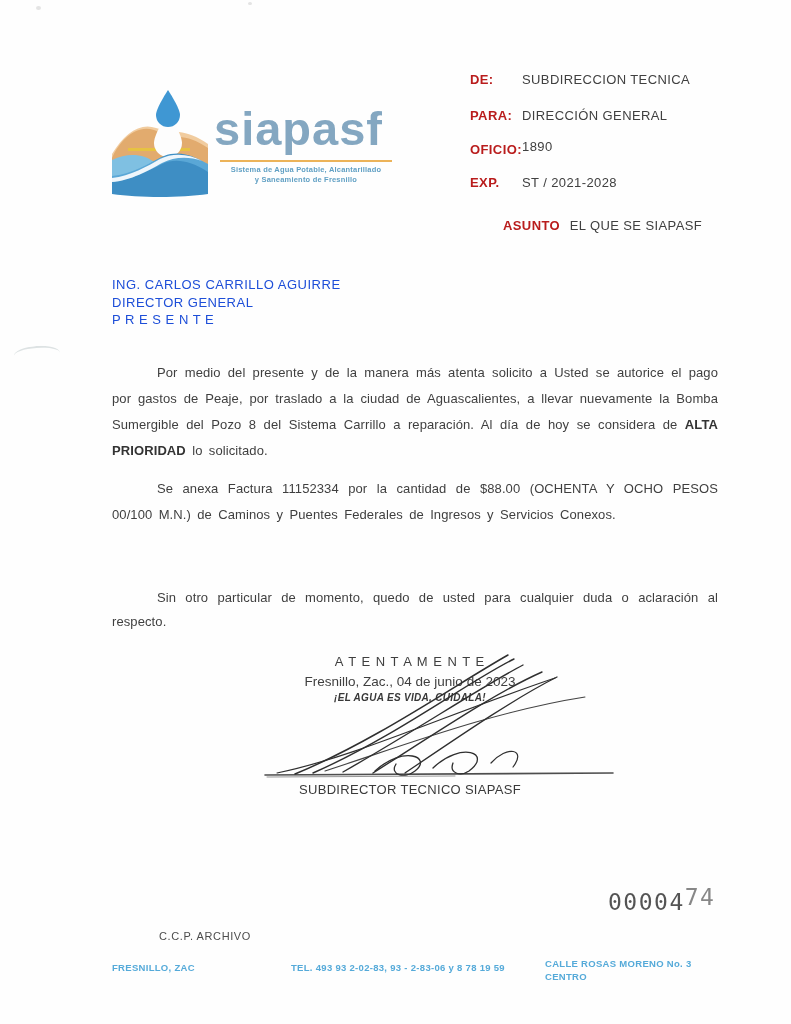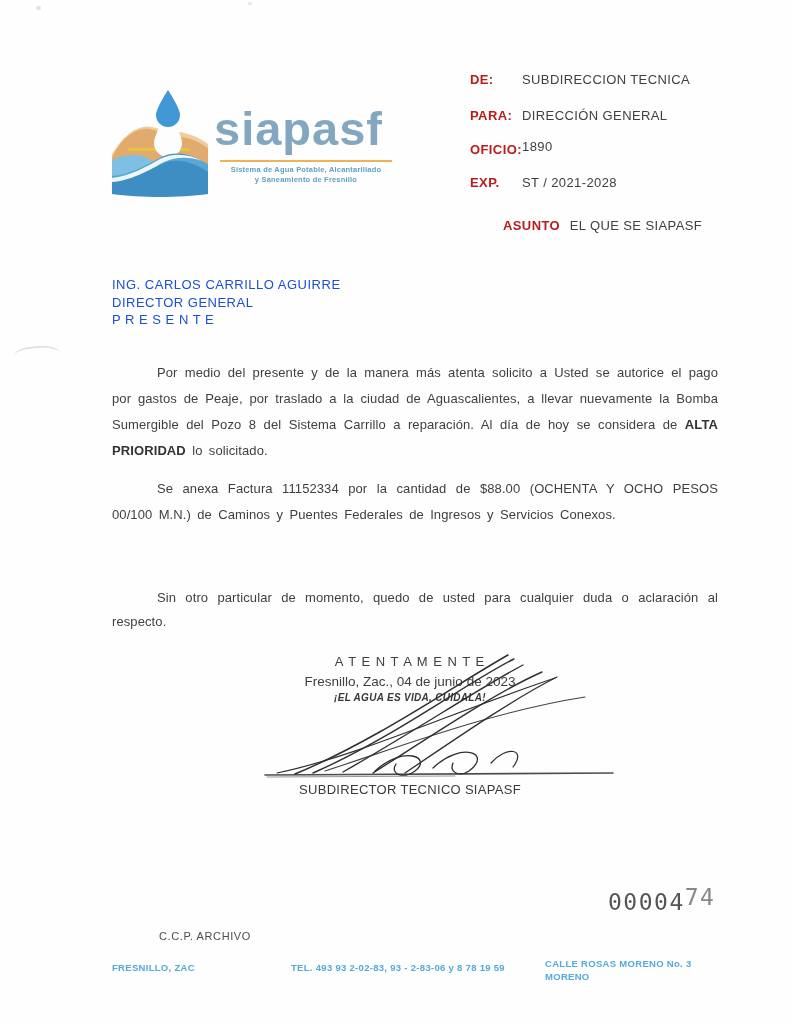--- a/index.html
+++ b/index.html
@@ -179,16 +179,16 @@
     <div>SUBDIRECTOR TECNICO SIAPASF</div>
   </div>
 
   <div class="stamp"><span>00004</span><span class="tail">74</span></div>
 
   <div class="ccp">C.C.P. ARCHIVO</div>
   <div class="f-blue f-city">FRESNILLO, ZAC</div>
   <div class="f-blue f-tel">TEL. 493 93 2-02-83, 93 - 2-83-06 y 8 78 19 59</div>
   <div class="f-blue f-addr">
     <span>CALLE ROSAS MORENO No. 3</span>
-    <span>MORENO</span>
+    <span>CENTRO</span>
   </div>
 
 </div>
 
 </body></html>

